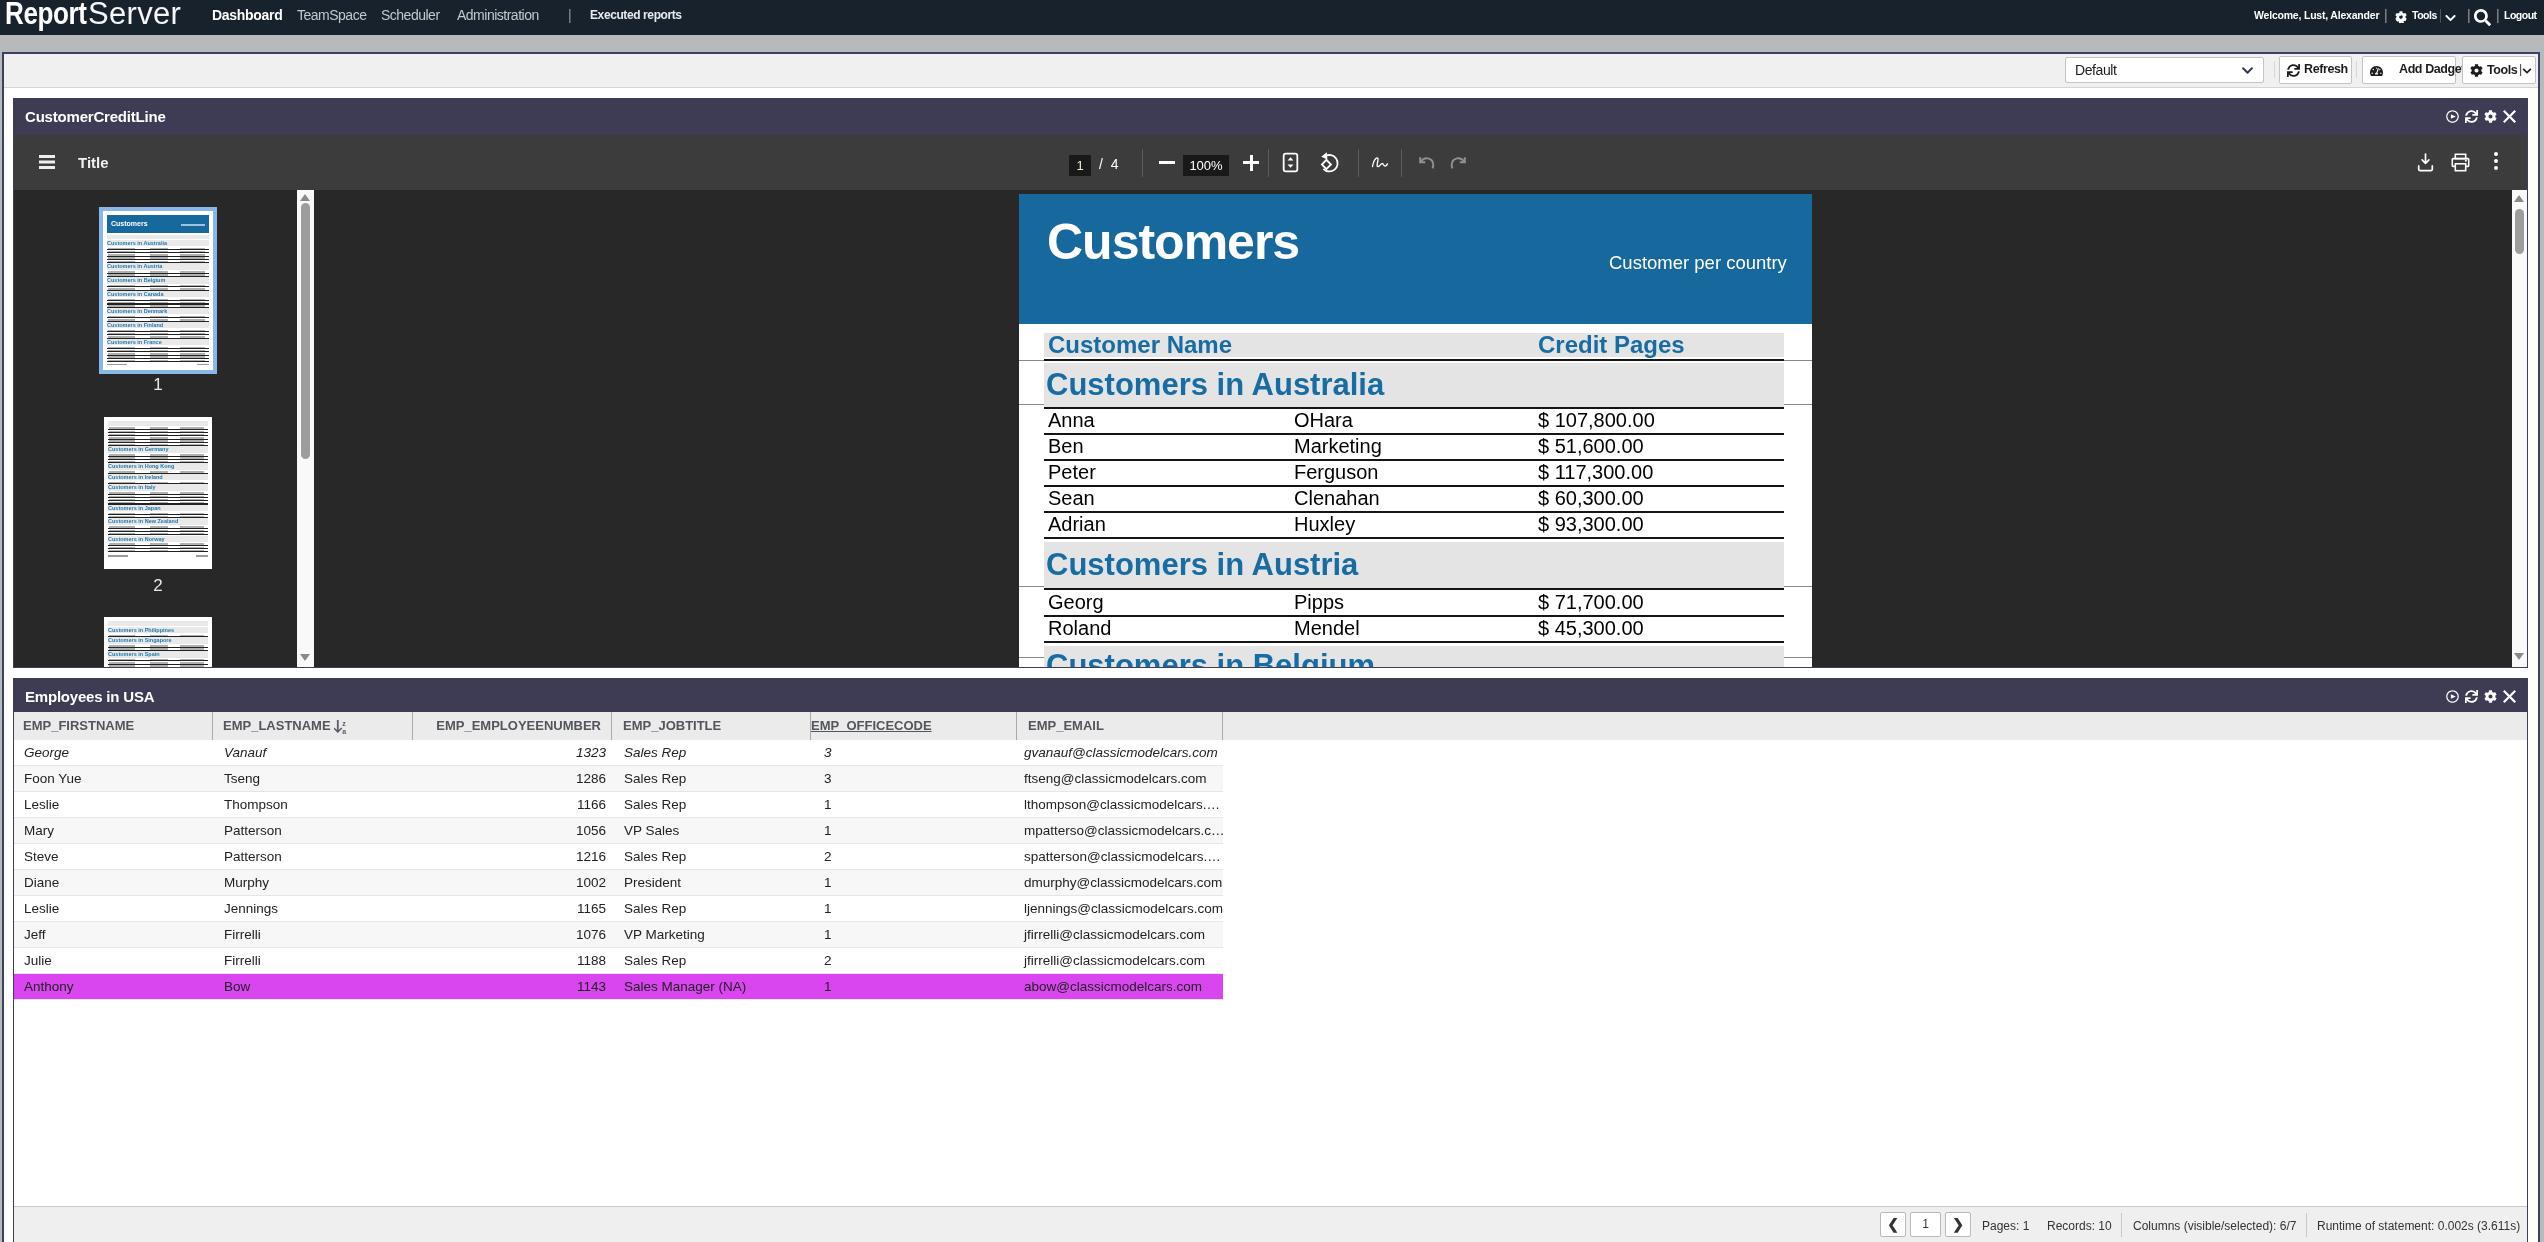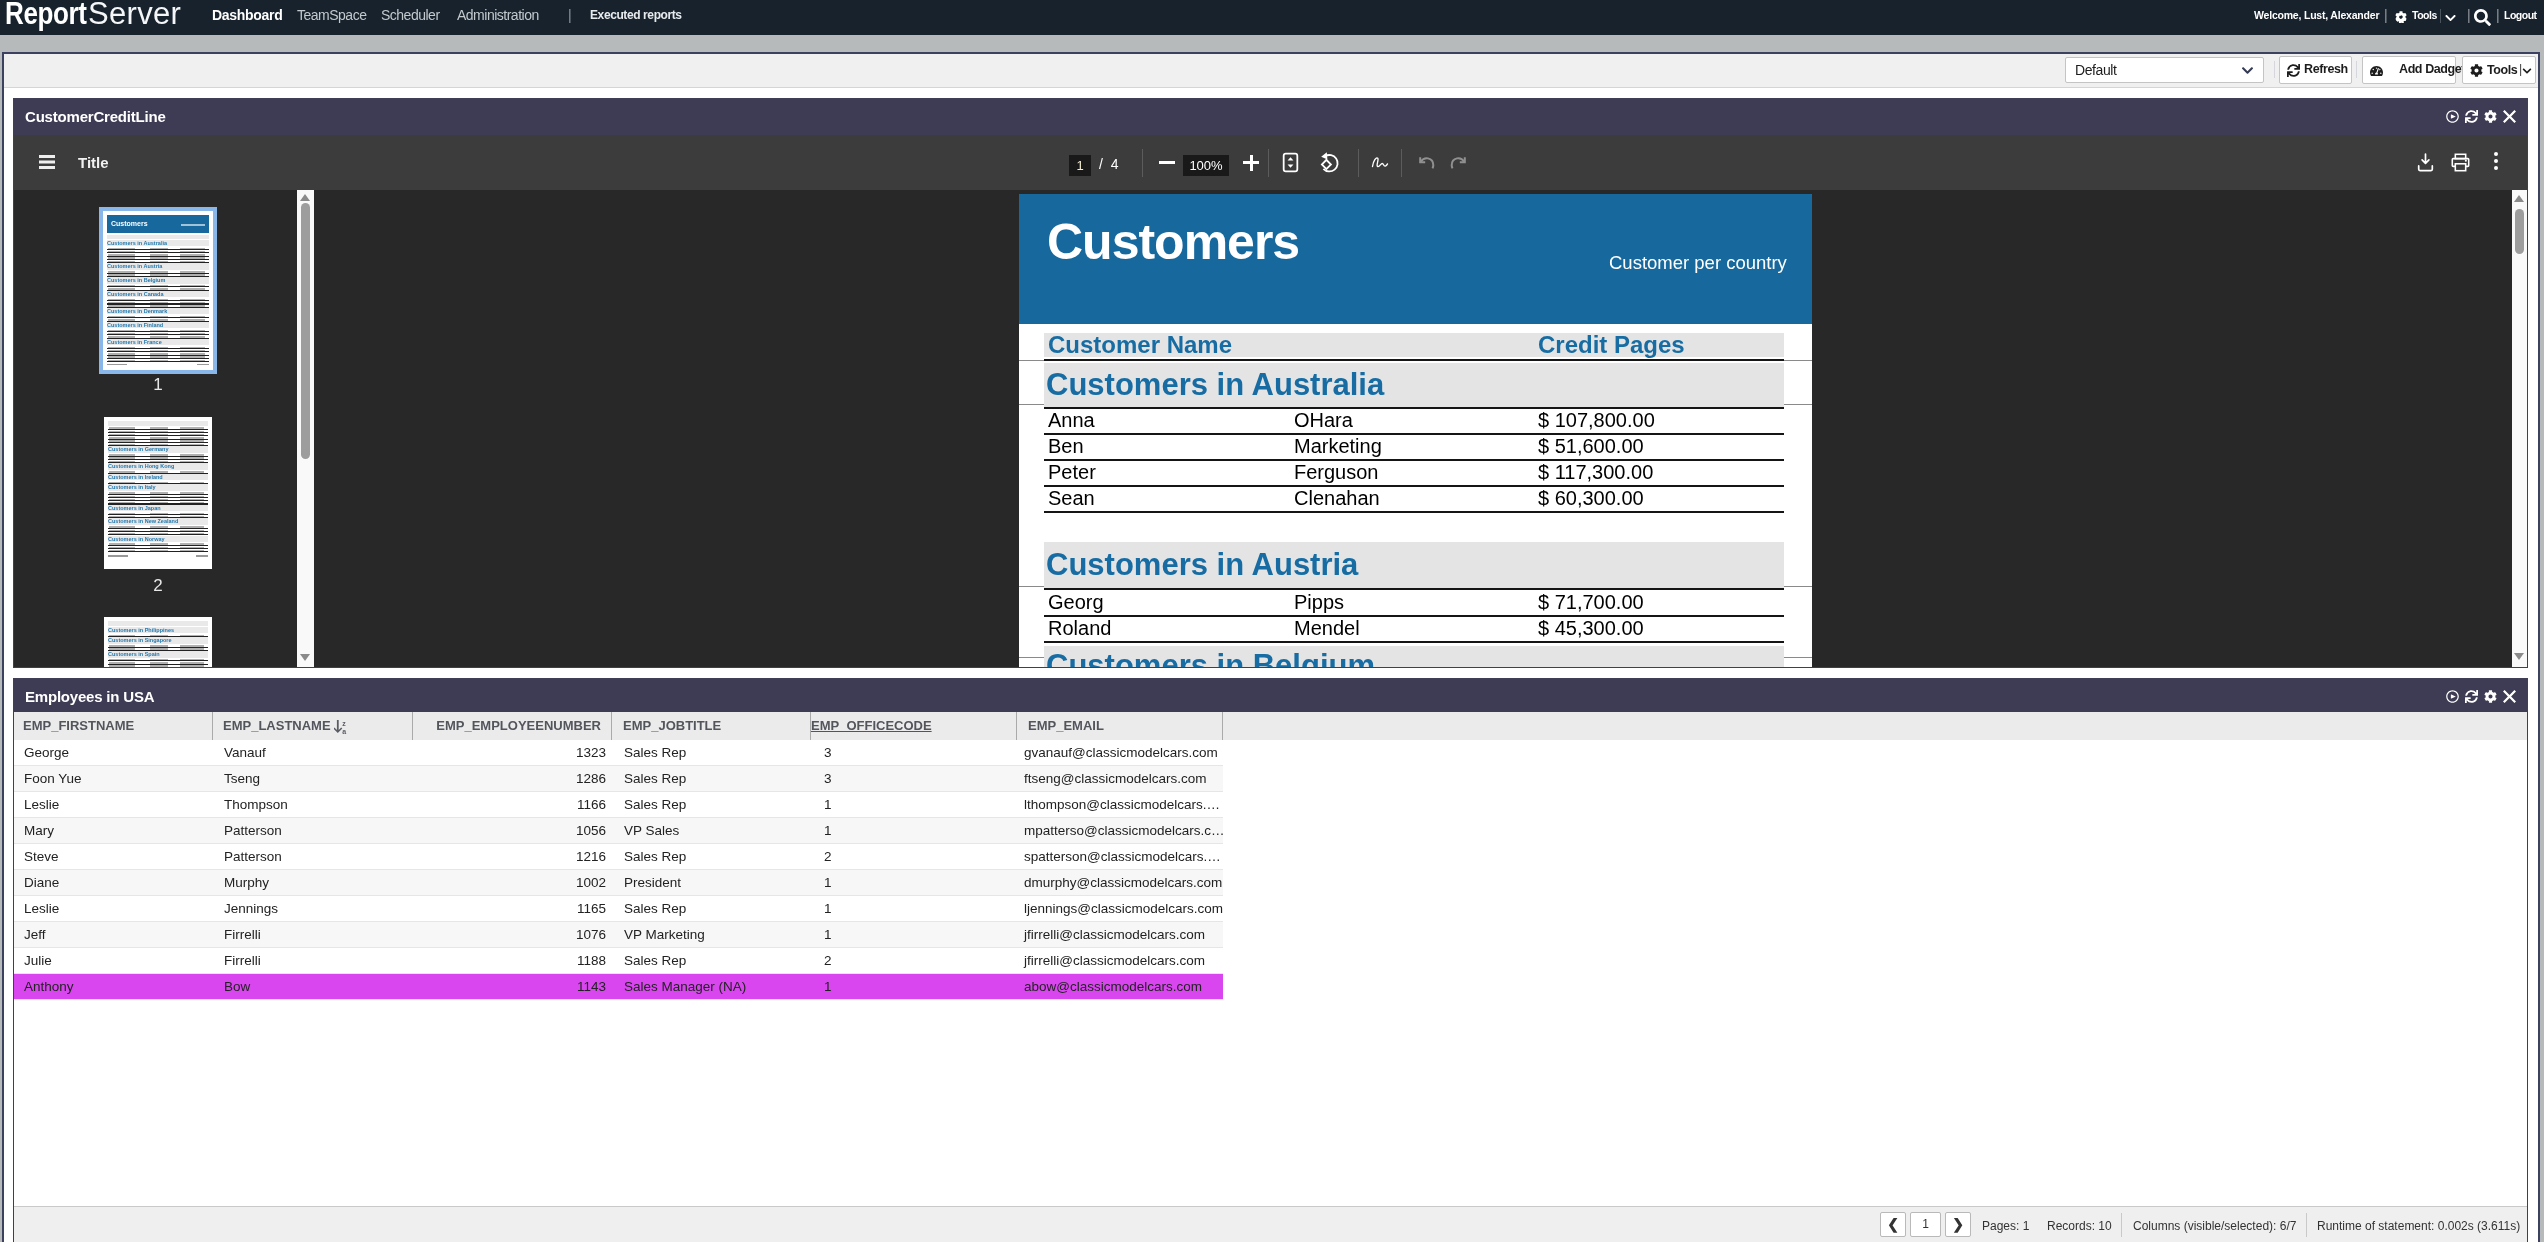--- a/index.html
+++ b/index.html
@@ -470,20 +470,25 @@
       <div class="prow" style="top:267px;">
           <span class="c1">Peter</span>
           <span class="c2">Ferguson</span>
           <span class="c3">$ 117,300.00</span>
         </div>
       <div class="prow" style="top:293px;">
           <span class="c1">Sean</span>
           <span class="c2">Clenahan</span>
           <span class="c3">$ 60,300.00</span>
         </div>
+      <div class="prow" style="top:319px;">
+          <span class="c1">Adrian</span>
+          <span class="c2">Huxley</span>
+          <span class="c3">$ 93,300.00</span>
+        </div>
       <div class="gband" style="top:348px; height:46px; font-size:31px; line-height:45px;"><span style="margin-left:2px;">Customers in Austria</span></div>
       <div style="position:absolute; left:25px; top:394px; width:740px; border-bottom:2px solid #151515;"></div>
       <div class="prow" style="top:397px;">
           <span class="c1">Georg</span>
           <span class="c2">Pipps</span>
           <span class="c3">$ 71,700.00</span>
         </div>
       <div class="prow" style="top:423px;">
           <span class="c1">Roland</span>
           <span class="c2">Mendel</span>
@@ -525,21 +530,21 @@
           <text x="8.2" y="14.5" font-size="7" font-weight="bold" fill="#5a5c64" font-family="Liberation Sans">a</text>
         </svg>
     </div>
     <div class="th" style="left:399px; width:199px; text-align:right;"><span style="margin-right:10px;">EMP_EMPLOYEENUMBER</span></div>
     <div class="th" style="left:598px; width:199px;"><span style="margin-left:11px;">EMP_JOBTITLE</span></div>
     <div class="th" style="left:797px; width:206px;"><span style="text-decoration:underline;">EMP_OFFICECODE</span></div>
     <div class="th" style="left:1003px; width:206px;"><span style="margin-left:11px;">EMP_EMAIL</span></div>
     <div class="th" style="left:1209px; width:1304px; border-right:none;"></div>
   </div>
   <div id="emprows">
-      <div class="trow" style="top:61px; background:#fff;">
+      <div class="trow" style="top:61px; background:#fff;font-style:italic;">
     <div style="left:10px;">George</div>
     <div style="left:210px;">Vanauf</div>
     <div style="left:400px; width:192px; text-align:right;">1323</div>
     <div style="left:610px;">Sales Rep</div>
     <div style="left:810px;">3</div>
     <div style="left:1010px;">gvanauf@classicmodelcars.com</div>
   </div>
       <div class="trow" style="top:87px; background:#f7f7f7;">
     <div style="left:10px;">Foon Yue</div>
     <div style="left:210px;">Tseng</div>

